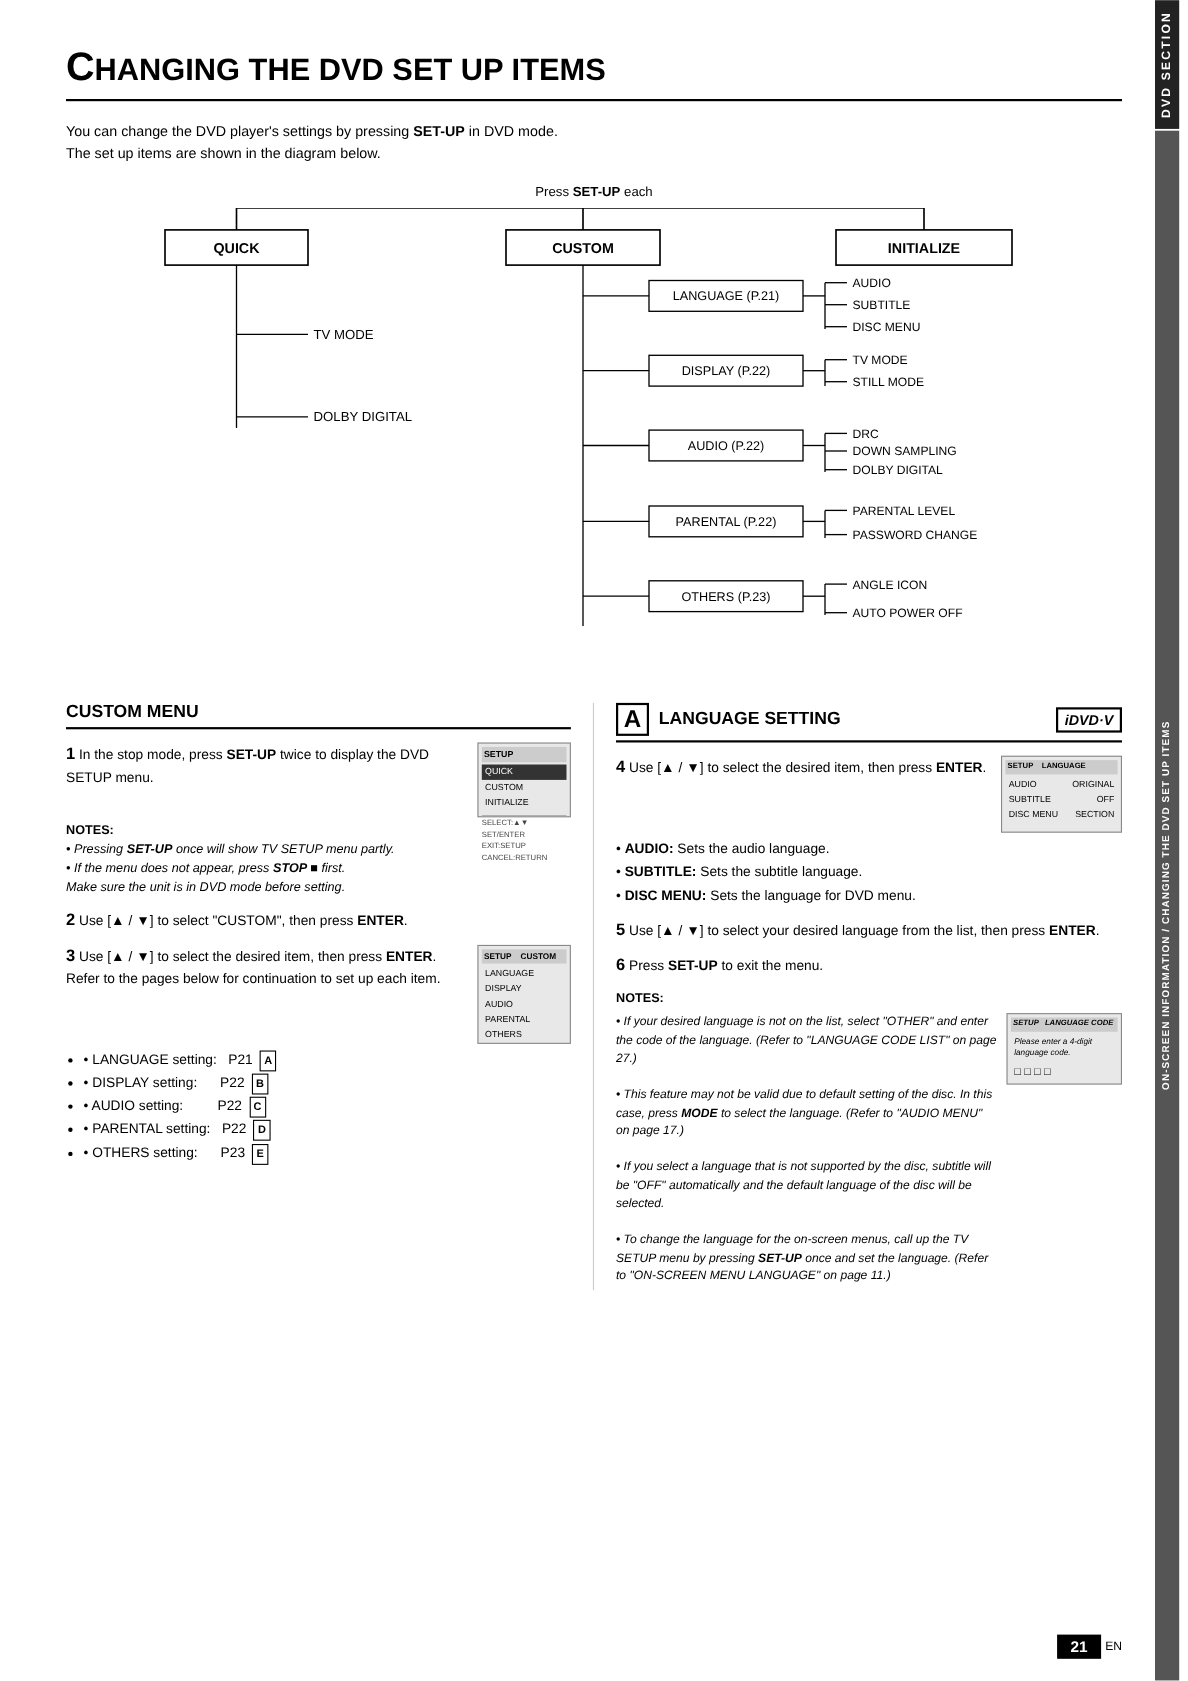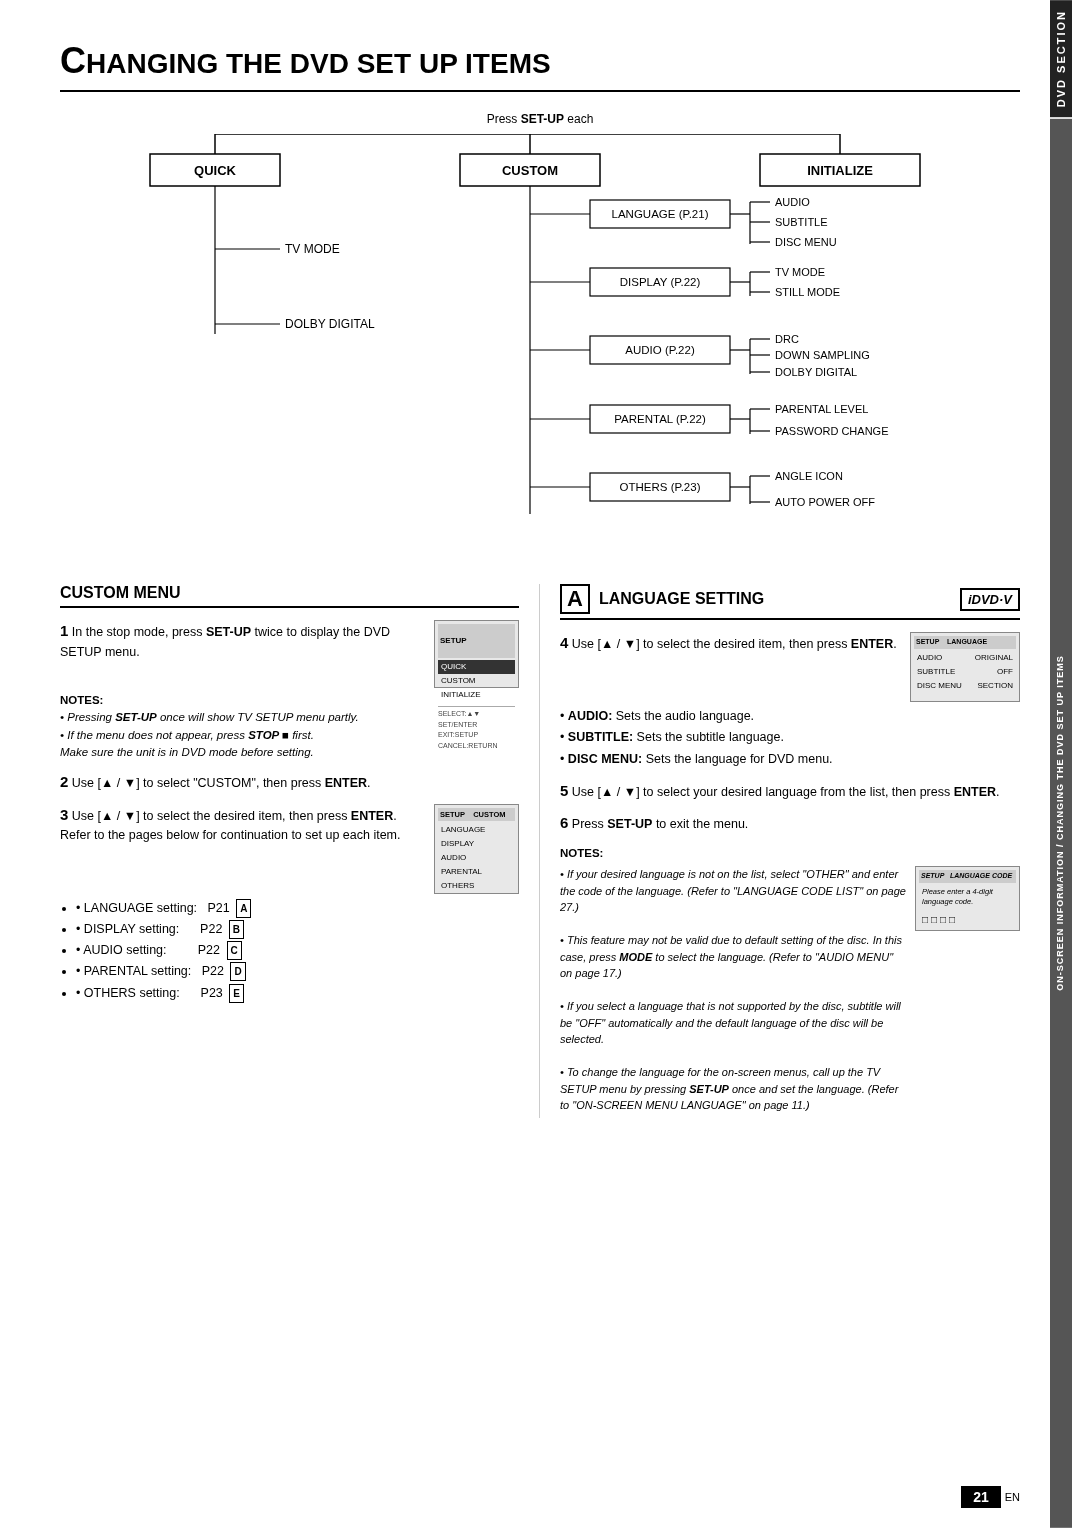--- a/index.html
+++ b/index.html
@@ -245,20 +245,24 @@
 
   <div class="right-sidebar">
     <div class="sidebar-dvd-section">DVD SECTION</div>
     <div class="sidebar-long-label">ON-SCREEN INFORMATION / CHANGING THE DVD SET UP ITEMS</div>
   </div>
 
   <h1 class="page-title">
     <span class="big-c">C</span><span>HANGING THE DVD SET UP ITEMS</span>
   </h1>
 
+  <p class="intro-text">
+    <span>You can change the DVD player's settings by pressing </span><strong>SET-UP</strong><span> in DVD mode.</span>
+  </p>
+  <p class="intro-text2">The set up items are shown in the diagram below.</p>
 
   <div class="diagram-container">
     <p class="press-setup-label">
       <span>Press </span><strong>SET-UP</strong><span> each</span>
     </p>
 
     <svg width="820" height="420" style="display:block; margin: 0 auto;">
 
       <line x1="85" y1="0" x2="710" y2="0" stroke="#000" stroke-width="1.5"></line>
 
@@ -350,21 +354,21 @@
       <div class="section-title">CUSTOM MENU</div>
 
       <div class="step">
         <div class="step-inline">
           <div style="flex:1;">
             <span class="step-num">1</span>
             <span>In the stop mode, press </span><strong>SET-UP</strong><span> twice to display the DVD SETUP menu.</span>
           </div>
 
           <div class="screen-thumb">
-            <div style="font-weight:bold; font-size:8px; background:#ccc; padding:11px 2px; margin-bottom:2px;">SETUP</div>
+            <div style="font-weight:bold; font-size:8px; background:#ccc; padding:1px 2px; margin-bottom:2px;">SETUP</div>
             <div style="font-size:8px; background:#333; color:#fff; padding:1px 3px;">QUICK</div>
             <div style="font-size:8px; padding:1px 3px;">CUSTOM</div>
             <div style="font-size:8px; padding:1px 3px;">INITIALIZE</div>
             <div style="font-size:7px; color:#444; margin-top:4px; border-top:1px solid #aaa; padding-top:2px;">SELECT:▲▼  SET/ENTER</div>
             <div style="font-size:7px; color:#444;">EXIT:SETUP  CANCEL:RETURN</div>
           </div>
         </div>
         <div class="notes-block">
           <span class="notes-title">NOTES:</span><br>
           • Pressing <strong>SET-UP</strong> once will show TV SETUP menu partly.<br>

